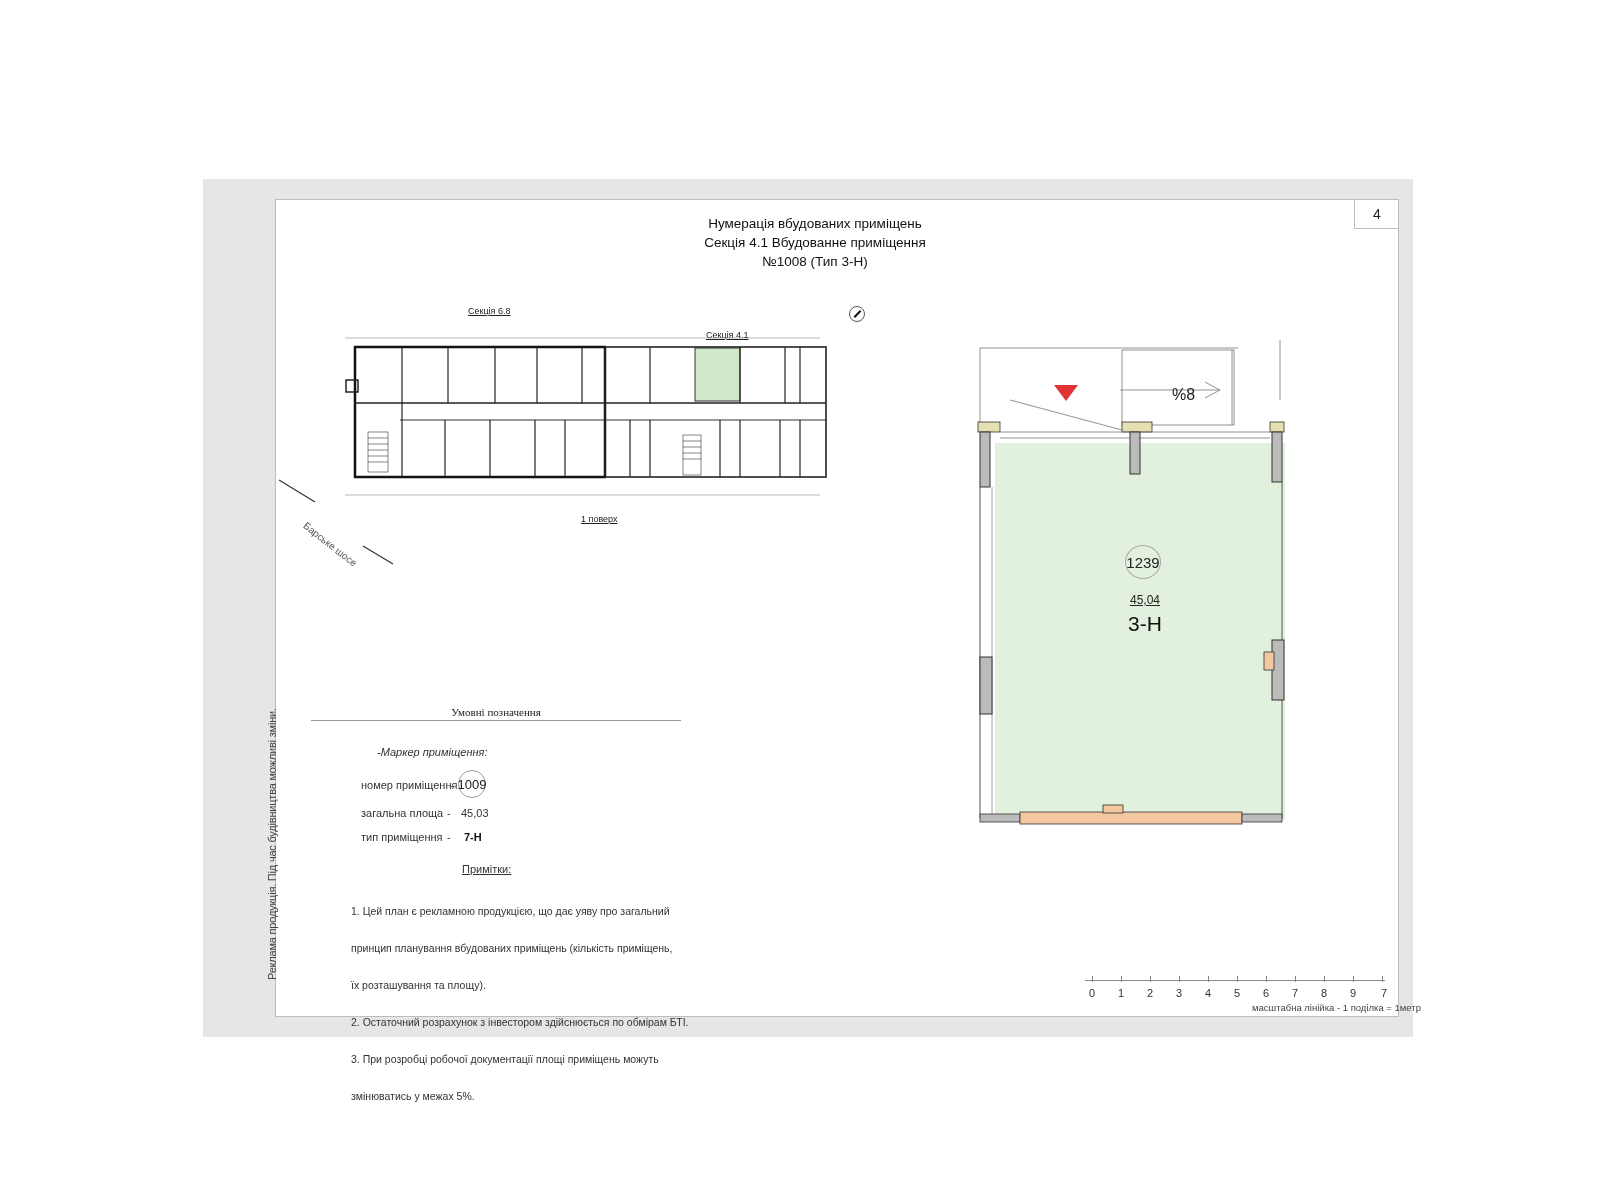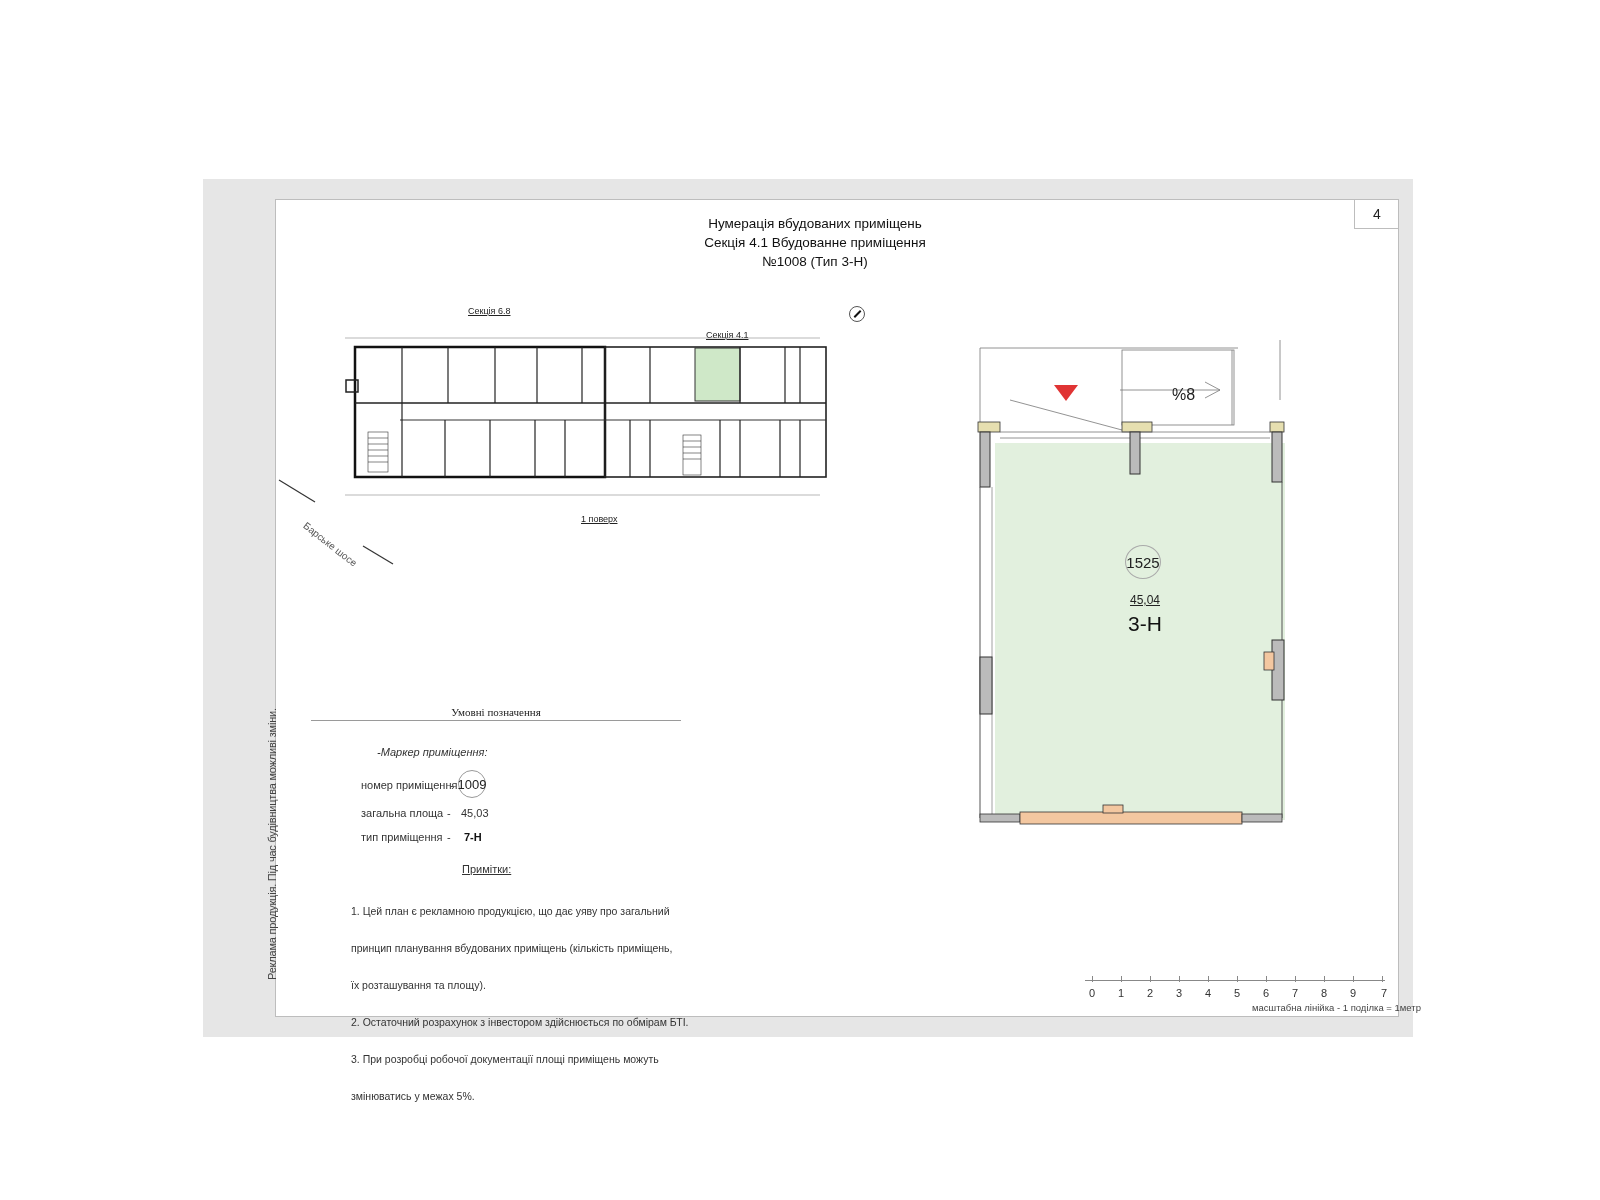--- a/index.html
+++ b/index.html
@@ -174,21 +174,21 @@
   <rect x="302" y="300" width="12" height="60" fill="#bbb" stroke="#333" stroke-width="1"></rect>
   <rect x="294" y="312" width="10" height="18" fill="#f3c7a0" stroke="#333" stroke-width="0.8"></rect>
 
   <rect x="10" y="474" width="40" height="8" fill="#bbb" stroke="#333" stroke-width="0.8"></rect>
   <rect x="50" y="472" width="222" height="12" fill="#f3c7a0" stroke="#333" stroke-width="0.8"></rect>
   <rect x="272" y="474" width="40" height="8" fill="#bbb" stroke="#333" stroke-width="0.8"></rect>
   <rect x="133" y="465" width="20" height="8" fill="#f3c7a0" stroke="#333" stroke-width="0.8"></rect>
 </svg>
 <div class="red-marker"></div>
 <div class="slope-label">%8</div>
-<div class="unit-id-circle">1525</div>
+<div class="unit-id-circle">1239</div>
 <div class="unit-area">45,04</div>
 <div class="unit-type">3-Н</div>
 
 <div class="scale-line"></div>
 <div class="scale-tick" style="left:1092px;"></div>
 <div class="scale-tick" style="left:1121px;"></div>
 <div class="scale-tick" style="left:1150px;"></div>
 <div class="scale-tick" style="left:1179px;"></div>
 <div class="scale-tick" style="left:1208px;"></div>
 <div class="scale-tick" style="left:1237px;"></div>

